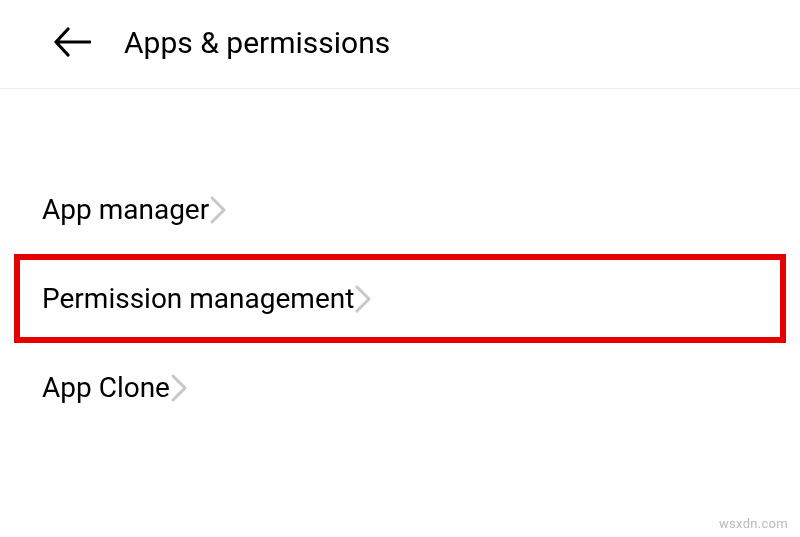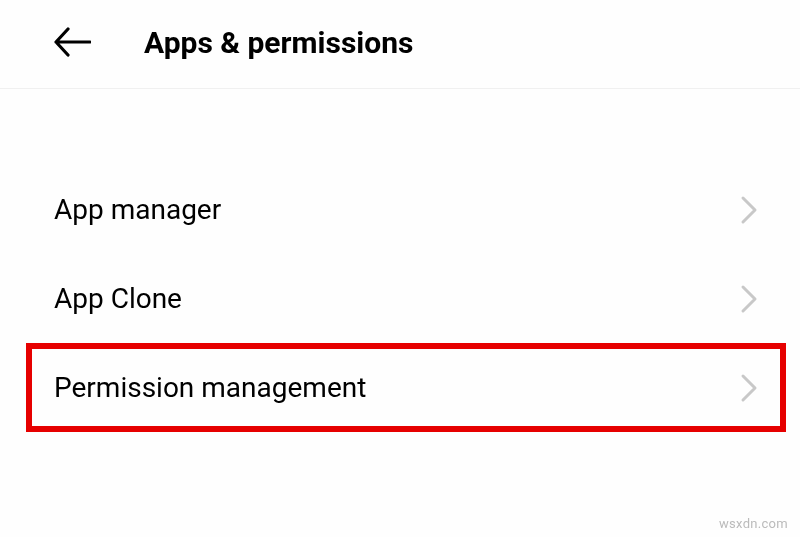--- a/index.html
+++ b/index.html
@@ -30,39 +30,37 @@
       align-items: center;
       justify-content: center;
       cursor: pointer;
     }
     .back-icon svg {
       width: 38px;
       height: 30px;
     }
     .title {
       font-size: 30px;
-      font-weight: 700;
+      font-weight: 400;
       color: #000;
-      margin-left: 20px;
     }
     .spacer {
       height: 76px;
     }
     .list {
       display: flex;
       flex-direction: column;
     }
     .list-item {
       display: flex;
       align-items: center;
-      justify-content: space-between;
+      justify-content: flex-start;
       padding: 28px 42px 28px 42px;
       cursor: pointer;
       position: relative;
-      margin-left: 12px;
     }
     .list-item-label {
       font-size: 28px;
       font-weight: 400;
       color: #000;
     }
     .chevron {
       display: flex;
       align-items: center;
       justify-content: center;
@@ -111,31 +109,31 @@
 
   <div class="list-item">
     <span class="list-item-label">App manager</span>
     <span class="chevron">
       <svg viewBox="0 0 18 30">
         <path d="M3 3 L15 15 L3 27" stroke="#c8c8c8" stroke-width="3" fill="none" stroke-linecap="round" stroke-linejoin="round"></path>
       </svg>
     </span>
   </div>
 
-  <div class="list-item">
-    <span class="list-item-label">App Clone</span>
+  <div class="list-item highlighted">
+    <span class="list-item-label">Permission management</span>
     <span class="chevron">
       <svg viewBox="0 0 18 30">
         <path d="M3 3 L15 15 L3 27" stroke="#c8c8c8" stroke-width="3" fill="none" stroke-linecap="round" stroke-linejoin="round"></path>
       </svg>
     </span>
   </div>
 
-  <div class="list-item highlighted">
-    <span class="list-item-label">Permission management</span>
+  <div class="list-item">
+    <span class="list-item-label">App Clone</span>
     <span class="chevron">
       <svg viewBox="0 0 18 30">
         <path d="M3 3 L15 15 L3 27" stroke="#c8c8c8" stroke-width="3" fill="none" stroke-linecap="round" stroke-linejoin="round"></path>
       </svg>
     </span>
   </div>
 
 </div>
 
 <div class="watermark">wsxdn.com</div>

